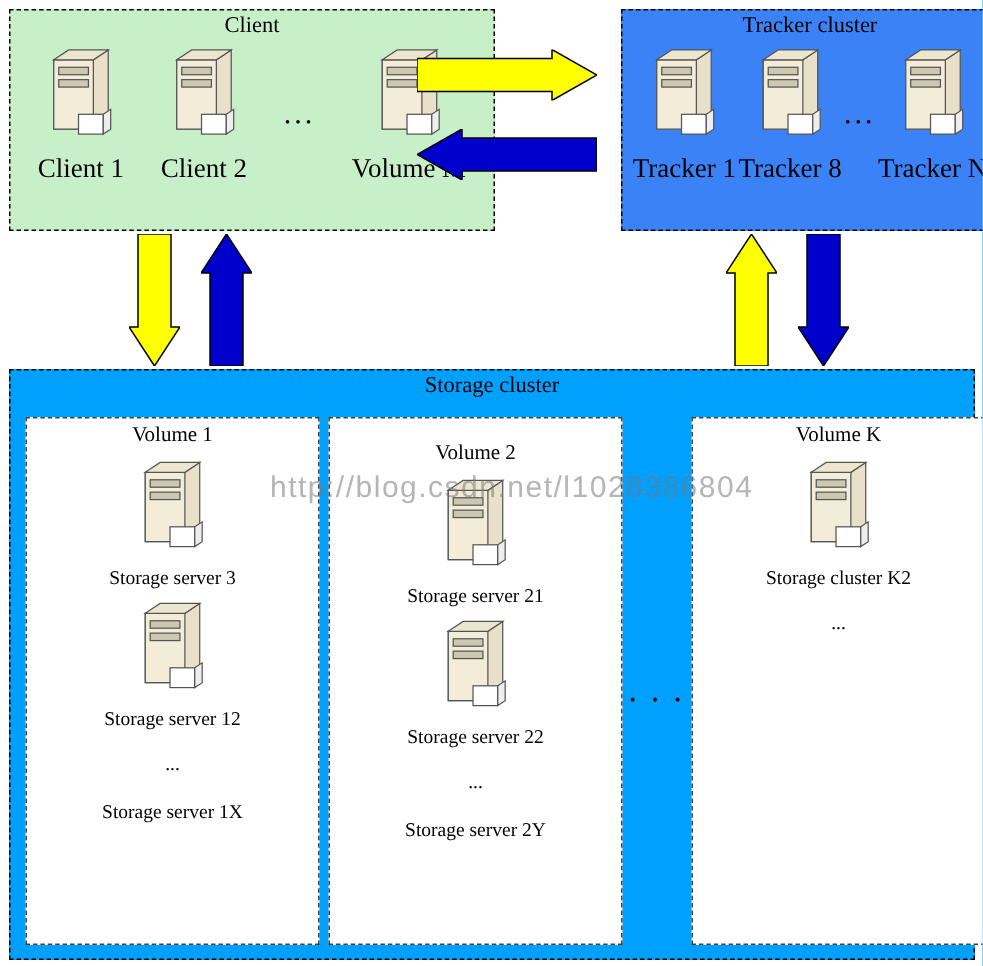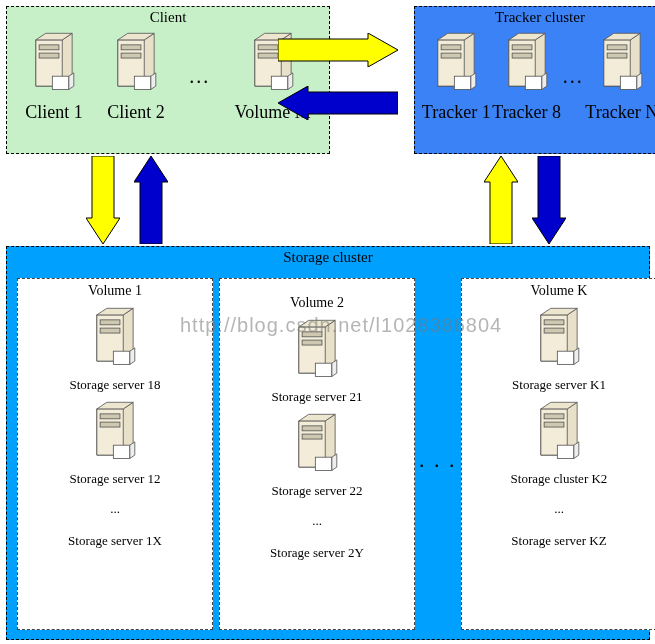--- a/index.html
+++ b/index.html
@@ -157,21 +157,21 @@
           <svg width="50" height="66" viewBox="0 0 60 80">
     <polygon points="8,12 40,12 52,4 52,60 40,68 8,68" fill="#e8e0c8" stroke="#555"></polygon>
     <polygon points="8,12 40,12 40,68 8,68" fill="#f2ecd8" stroke="#555"></polygon>
     <polygon points="8,12 20,4 52,4 40,12" fill="#ede6cf" stroke="#555"></polygon>
     <rect x="12" y="18" width="24" height="6" fill="#cfc8b0" stroke="#555"></rect>
     <rect x="12" y="28" width="24" height="6" fill="#cfc8b0" stroke="#555"></rect>
     <rect x="28" y="56" width="20" height="16" fill="#fff" stroke="#555"></rect>
     <polygon points="48,56 54,52 54,68 48,72" fill="#eee" stroke="#555"></polygon>
   </svg>
         </span>
-      <span class="svr-label">Storage server 18</span>
+      <span class="svr-label">Storage server 3</span>
     </div>
       <div class="svr">
       <span>
           <svg width="50" height="66" viewBox="0 0 60 80">
     <polygon points="8,12 40,12 52,4 52,60 40,68 8,68" fill="#e8e0c8" stroke="#555"></polygon>
     <polygon points="8,12 40,12 40,68 8,68" fill="#f2ecd8" stroke="#555"></polygon>
     <polygon points="8,12 20,4 52,4 40,12" fill="#ede6cf" stroke="#555"></polygon>
     <rect x="12" y="18" width="24" height="6" fill="#cfc8b0" stroke="#555"></rect>
     <rect x="12" y="28" width="24" height="6" fill="#cfc8b0" stroke="#555"></rect>
     <rect x="28" y="56" width="20" height="16" fill="#fff" stroke="#555"></rect>
@@ -224,38 +224,23 @@
           <svg width="50" height="66" viewBox="0 0 60 80">
     <polygon points="8,12 40,12 52,4 52,60 40,68 8,68" fill="#e8e0c8" stroke="#555"></polygon>
     <polygon points="8,12 40,12 40,68 8,68" fill="#f2ecd8" stroke="#555"></polygon>
     <polygon points="8,12 20,4 52,4 40,12" fill="#ede6cf" stroke="#555"></polygon>
     <rect x="12" y="18" width="24" height="6" fill="#cfc8b0" stroke="#555"></rect>
     <rect x="12" y="28" width="24" height="6" fill="#cfc8b0" stroke="#555"></rect>
     <rect x="28" y="56" width="20" height="16" fill="#fff" stroke="#555"></rect>
     <polygon points="48,56 54,52 54,68 48,72" fill="#eee" stroke="#555"></polygon>
   </svg>
         </span>
-      <span class="svr-label">Storage server K1</span>
-    </div>
-      <div class="svr">
-      <span>
-          <svg width="50" height="66" viewBox="0 0 60 80">
-    <polygon points="8,12 40,12 52,4 52,60 40,68 8,68" fill="#e8e0c8" stroke="#555"></polygon>
-    <polygon points="8,12 40,12 40,68 8,68" fill="#f2ecd8" stroke="#555"></polygon>
-    <polygon points="8,12 20,4 52,4 40,12" fill="#ede6cf" stroke="#555"></polygon>
-    <rect x="12" y="18" width="24" height="6" fill="#cfc8b0" stroke="#555"></rect>
-    <rect x="12" y="28" width="24" height="6" fill="#cfc8b0" stroke="#555"></rect>
-    <rect x="28" y="56" width="20" height="16" fill="#fff" stroke="#555"></rect>
-    <polygon points="48,56 54,52 54,68 48,72" fill="#eee" stroke="#555"></polygon>
-  </svg>
-        </span>
       <span class="svr-label">Storage cluster K2</span>
     </div>
       <div class="etc">...</div>
-      <div class="etc" style="margin-top:16px;">Storage server KZ</div>
     </div>
 </div>
 
 <div class="arrow-wrap" style="left:278px; top:33px;">
   <svg width="120" height="34">
       <polygon points="0,6 90,6 90,0 120,17 90,34 90,28 0,28" fill="#ffff00" stroke="#000"></polygon>
     </svg>
 </div>
 <div class="arrow-wrap" style="left:278px; top:86px;">
   <svg width="120" height="34">

